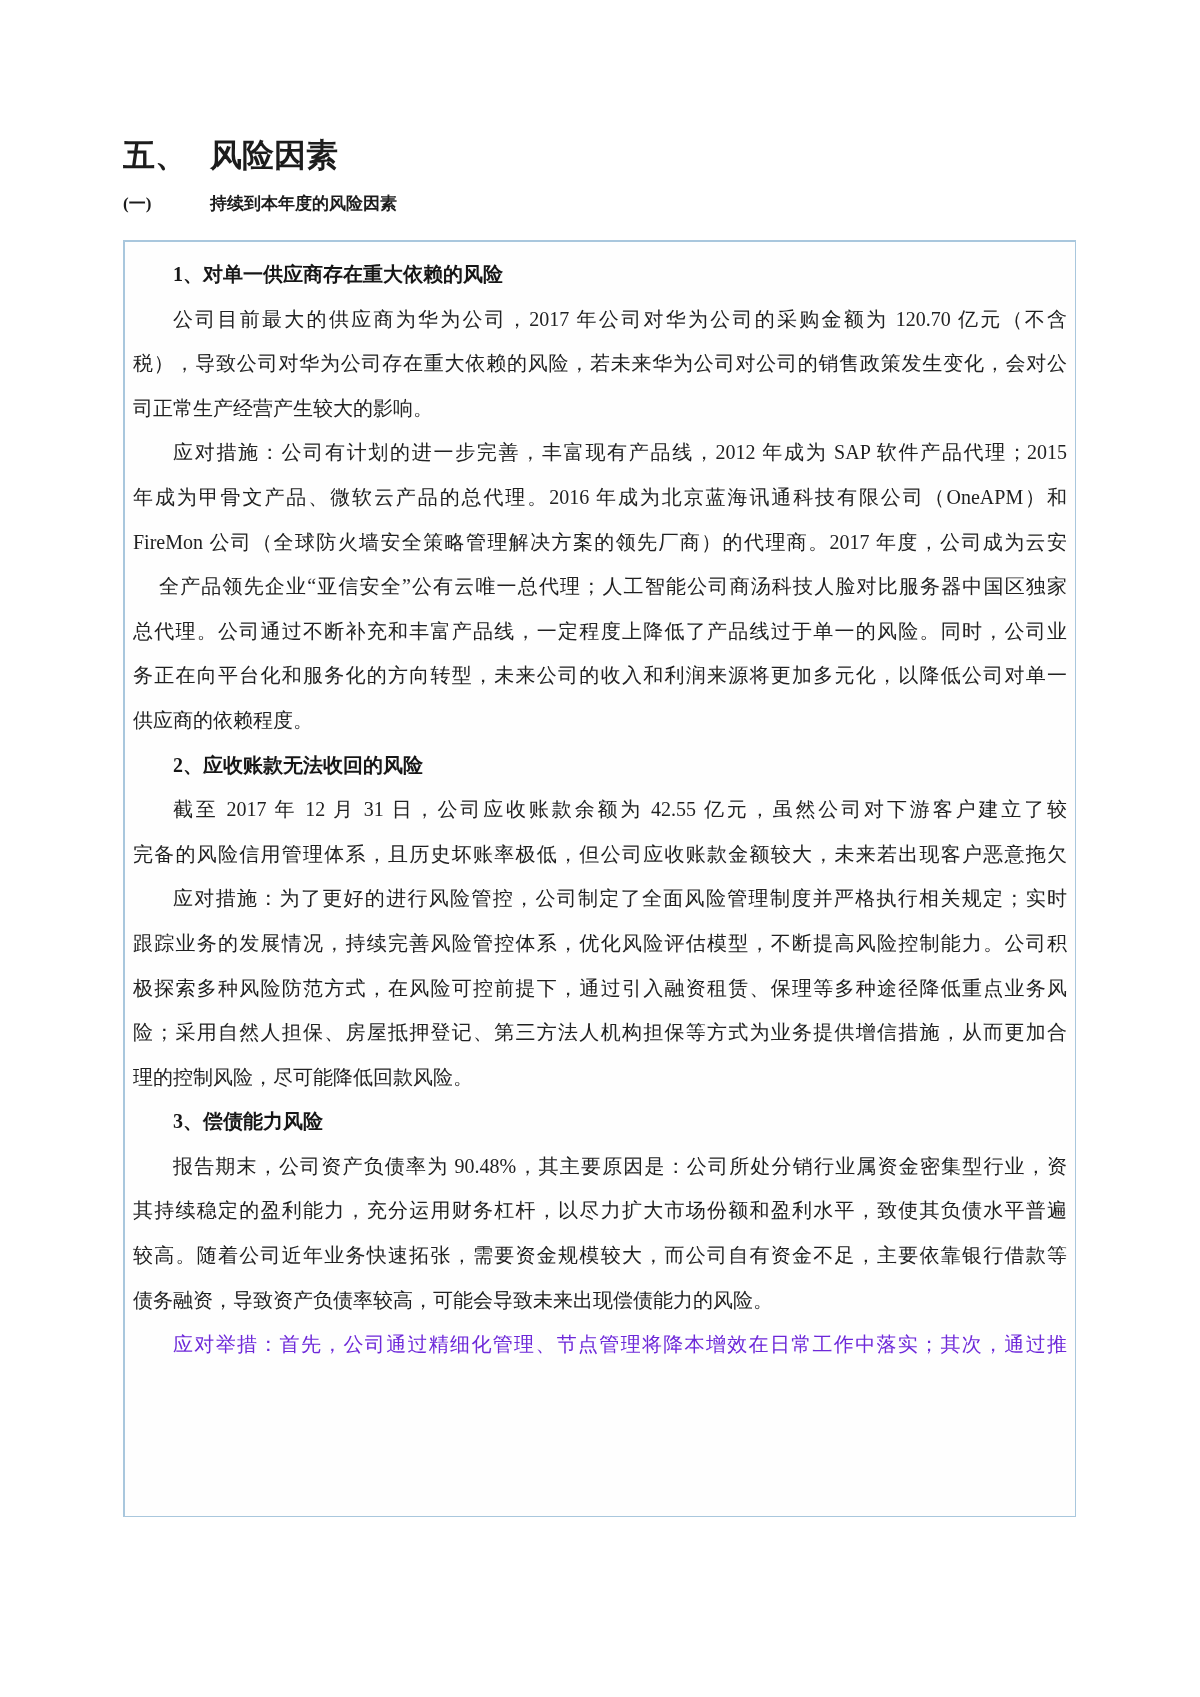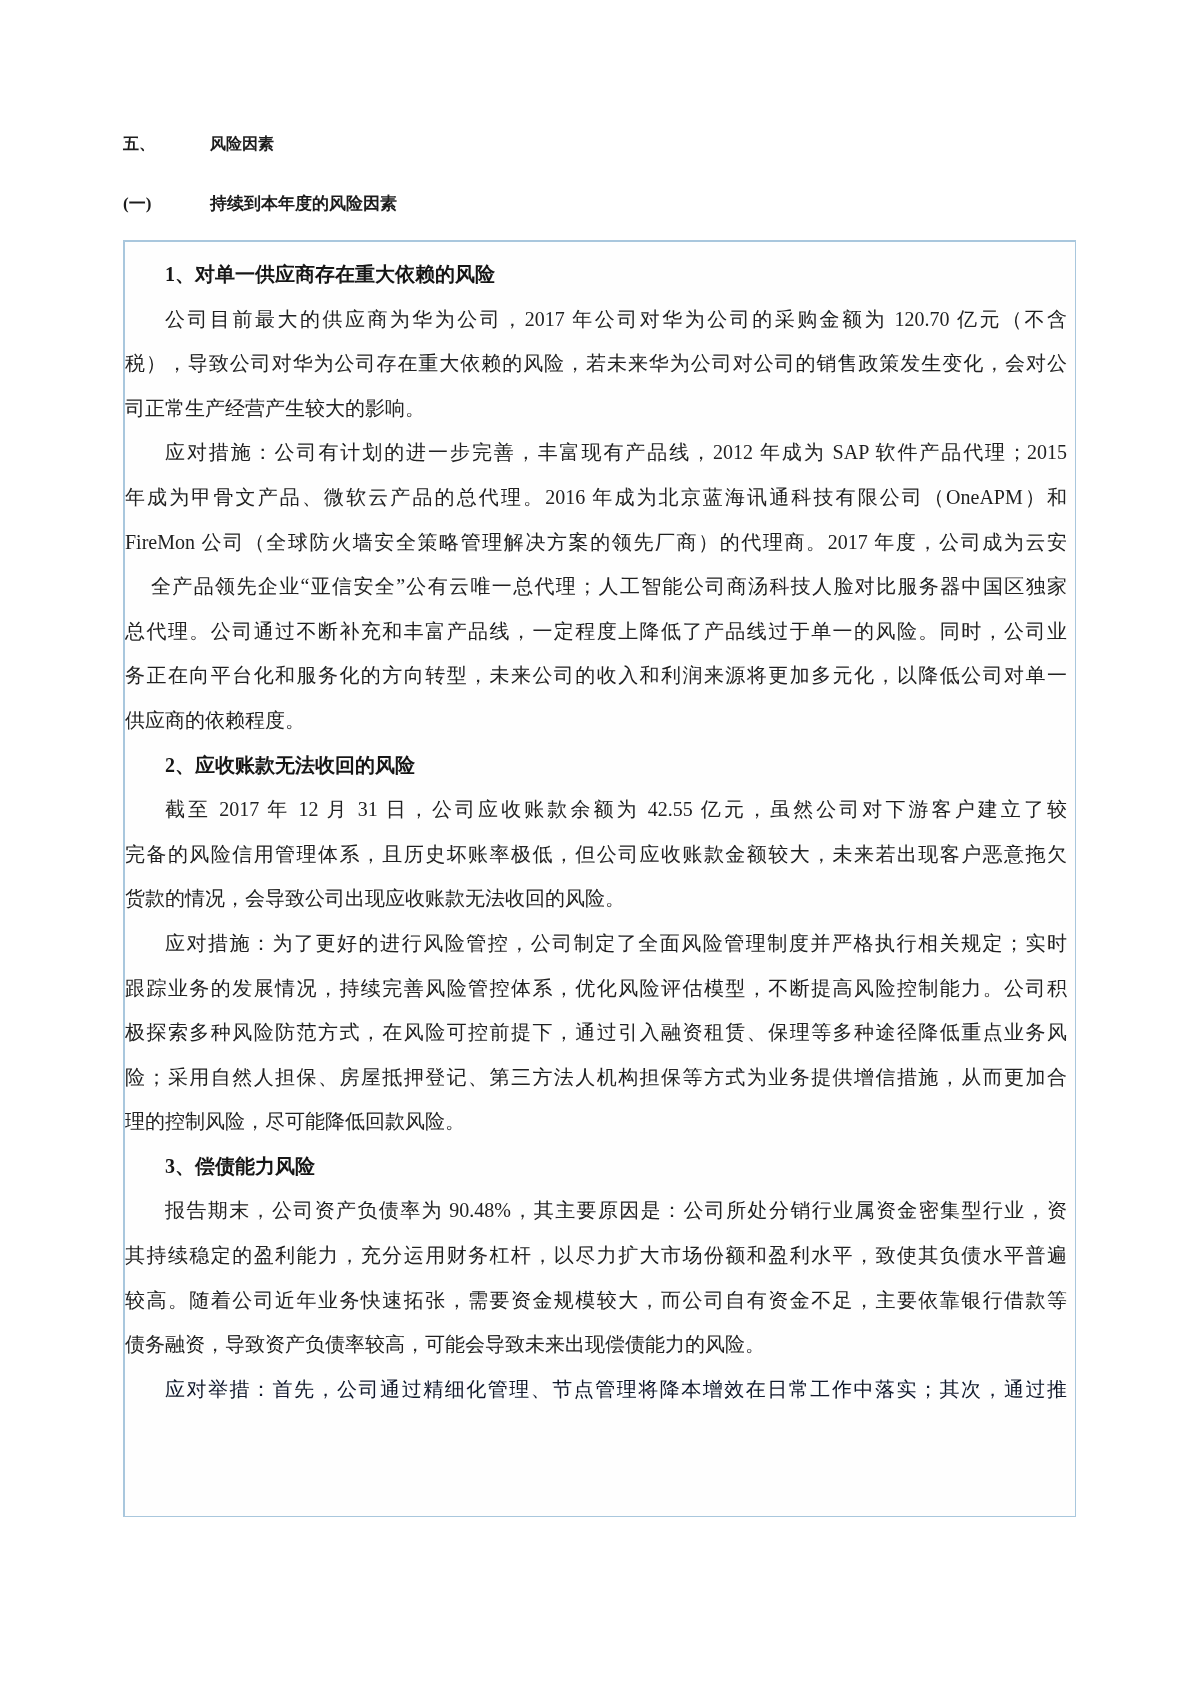--- a/index.html
+++ b/index.html
@@ -9,21 +9,21 @@
     height: 1697px;
     background: #ffffff;
     font-family: "Liberation Serif", "DejaVu Serif", serif;
     color: #212121;
     overflow: hidden;
   }
   .h1 {
     position: absolute;
     left: 123px;
     top: 134px;
-    font-size: 16px;
+    font-size: 32px;
     font-weight: bold;
     color: #1c1c1c;
     white-space: nowrap;
   }
   .h1 .num { display: inline-block; width: 87px; }
   .h2 {
     position: absolute;
     left: 123px;
     top: 192px;
     font-size: 17px;
@@ -36,21 +36,21 @@
     position: absolute;
     left: 123px;
     top: 240px;
     width: 953px;
     height: 1277px;
     box-sizing: border-box;
     border: 2px solid #a9c7dd;
     border-right-width: 1px;
     border-bottom-width: 1px;
     background: #fefefe;
-    padding: 10px 8px 0 0;
+    padding: 10px 8px 0 8px;
   }
   .ln {
     font-size: 20px;
     line-height: 44.6px;
     height: 44.6px;
     overflow: hidden;
     color: #212121;
     text-align: justify;
   }
   .ln.fill { text-align-last: justify; }
@@ -85,27 +85,26 @@
       <div class="ln first fill" style="color: rgb(33, 33, 33);">应对措施：公司有计划的进一步完善，丰富现有产品线，2012 年成为 SAP 软件产品代理；2015</div>
       <div class="ln fill" style="color: rgb(33, 33, 33);">年成为甲骨文产品、微软云产品的总代理。2016 年成为北京蓝海讯通科技有限公司（OneAPM）和</div>
       <div class="ln fill" style="color: rgb(33, 33, 33);">FireMon 公司（全球防火墙安全策略管理解决方案的领先厂商）的代理商。2017 年度，公司成为云安</div>
       <div class="ln fill" style="color: rgb(33, 33, 33); margin-left: 26px;">全产品领先企业“亚信安全”公有云唯一总代理；人工智能公司商汤科技人脸对比服务器中国区独家</div>
       <div class="ln fill" style="color: rgb(33, 33, 33);">总代理。公司通过不断补充和丰富产品线，一定程度上降低了产品线过于单一的风险。同时，公司业</div>
       <div class="ln fill" style="color: rgb(33, 33, 33);">务正在向平台化和服务化的方向转型，未来公司的收入和利润来源将更加多元化，以降低公司对单一</div>
       <div class="ln last" style="color: rgb(33, 33, 33);">供应商的依赖程度。</div>
       <div class="ln title">2、应收账款无法收回的风险</div>
       <div class="ln first fill" style="color: rgb(33, 33, 33);">截至 2017 年 12 月 31 日，公司应收账款余额为 42.55 亿元，虽然公司对下游客户建立了较</div>
       <div class="ln fill" style="color: rgb(33, 33, 33);">完备的风险信用管理体系，且历史坏账率极低，但公司应收账款金额较大，未来若出现客户恶意拖欠</div>
-      <div class="ln last" style="color: rgb(33, 33, 33);">货款的情况，会导致公司出现应收账款无法收回的风险。</div>
       <div class="ln first fill" style="color: rgb(33, 33, 33);">应对措施：为了更好的进行风险管控，公司制定了全面风险管理制度并严格执行相关规定；实时</div>
       <div class="ln fill" style="color: rgb(33, 33, 33);">跟踪业务的发展情况，持续完善风险管控体系，优化风险评估模型，不断提高风险控制能力。公司积</div>
       <div class="ln fill" style="color: rgb(33, 33, 33);">极探索多种风险防范方式，在风险可控前提下，通过引入融资租赁、保理等多种途径降低重点业务风</div>
       <div class="ln fill" style="color: rgb(33, 33, 33);">险；采用自然人担保、房屋抵押登记、第三方法人机构担保等方式为业务提供增信措施，从而更加合</div>
       <div class="ln last" style="color: rgb(33, 33, 33);">理的控制风险，尽可能降低回款风险。</div>
       <div class="ln title">3、偿债能力风险</div>
       <div class="ln first fill" style="color: rgb(33, 33, 33);">报告期末，公司资产负债率为 90.48%，其主要原因是：公司所处分销行业属资金密集型行业，资</div>
       <div class="ln fill" style="color: rgb(33, 33, 33);">其持续稳定的盈利能力，充分运用财务杠杆，以尽力扩大市场份额和盈利水平，致使其负债水平普遍</div>
       <div class="ln fill" style="color: rgb(33, 33, 33);">较高。随着公司近年业务快速拓张，需要资金规模较大，而公司自有资金不足，主要依靠银行借款等</div>
       <div class="ln last" style="color: rgb(33, 33, 33);">债务融资，导致资产负债率较高，可能会导致未来出现偿债能力的风险。</div>
-      <div class="ln first fill" style="color: #0f172a;">应对举措：首先，公司通过精细化管理、节点管理将降本增效在日常工作中落实；其次，通过推</div>
+      <div class="ln first fill" style="color: #6d28d9;">应对举措：首先，公司通过精细化管理、节点管理将降本增效在日常工作中落实；其次，通过推</div>
     </div>
 
 </div>
 
 </body></html>

